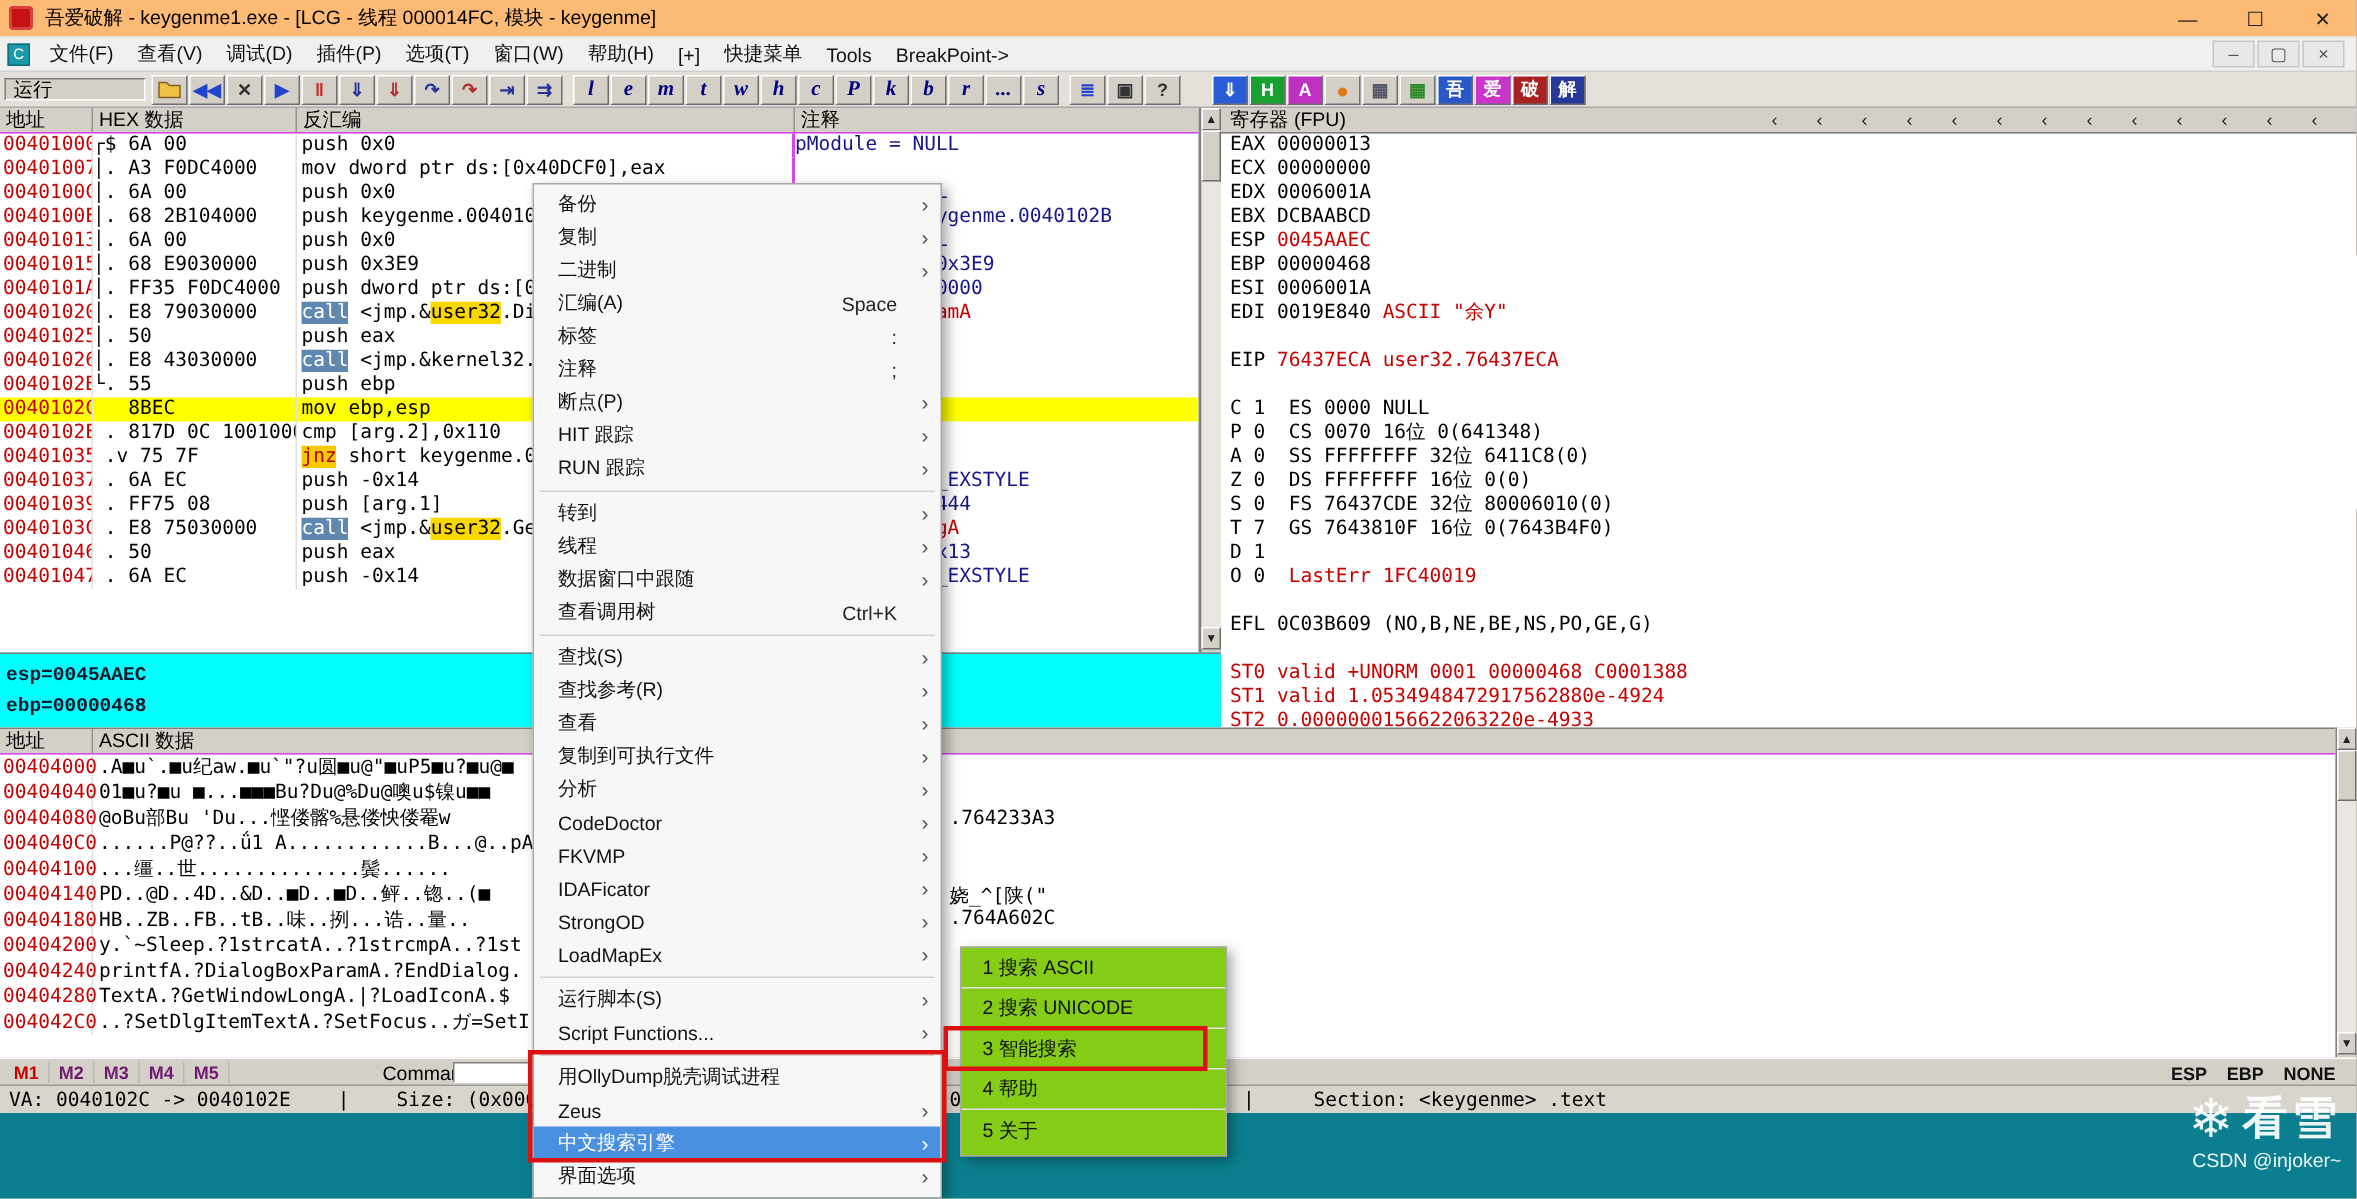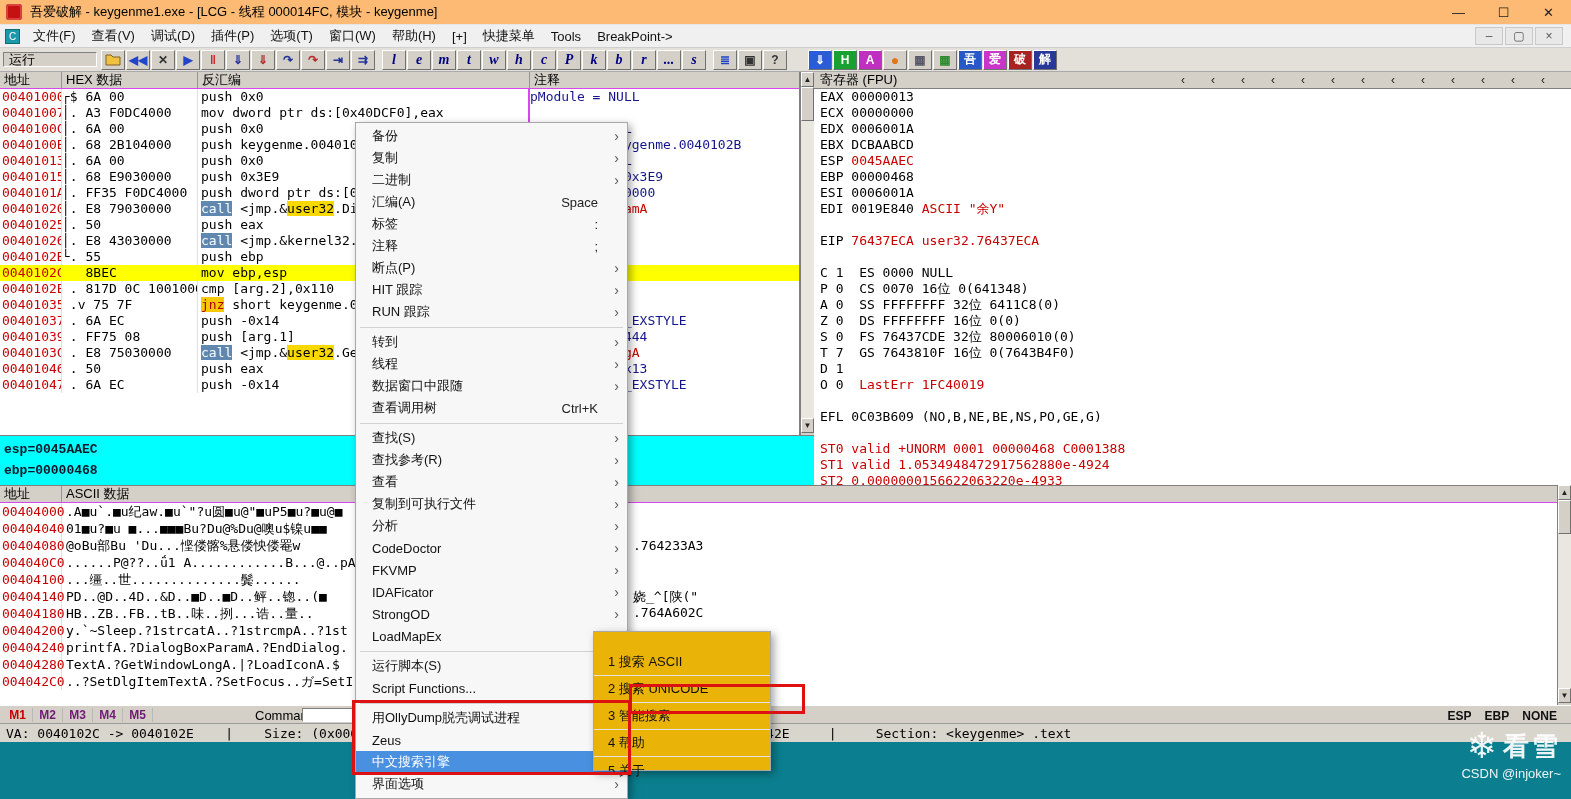--- a/index.html
+++ b/index.html
@@ -72,34 +72,34 @@
   .cmd-input{position:absolute;left:302px;top:2px;width:300px;height:14px;background:#fff;border:1px solid;border-color:#808080 #fff #fff #808080}
   .esp-ebp{position:absolute;right:14px;top:3px;font-size:12px;font-weight:bold;color:#111;white-space:pre}
   .infobar{position:absolute;left:0;top:723px;width:1571px;height:19px;background:#d8d5cc;border-top:1px solid #9a9a9a;font-family:"DejaVu Sans Mono",monospace;font-size:13px;color:#000}
   .ib-left{position:absolute;left:6px;top:2px;white-space:pre}
   .ib-right{position:absolute;left:633px;top:2px;white-space:pre}
   
   .desktop{position:absolute;left:0;top:742px;width:1571px;height:57px;background:#0b7f8f}
   .wm{position:absolute;right:10px;top:728px;text-align:right;color:#fff;z-index:40;opacity:.92}
   .wm-top{display:flex;align-items:center;justify-content:flex-end}
   .wm-flake{font-size:36px;line-height:36px;margin-right:6px}
-  .wm-logo{font-size:26px;font-weight:bold;letter-spacing:3px;line-height:34px}
+  .wm-logo{font-size:30px;font-weight:bold;letter-spacing:3px;line-height:34px}
   .wm-sub{font-size:13px;margin-top:2px}
   
   .ctxmenu{position:absolute;left:355px;top:122px;width:273px;height:677px;background:#f7f7f7;border:1px solid #a8a8a8;box-shadow:3px 3px 8px rgba(0,0,0,.35);z-index:50;padding-top:2px;font-size:13px;overflow:hidden}
   .mi{height:22px;display:flex;align-items:center;padding:0 8px 0 16px;color:#111;white-space:nowrap}
   .mi-label{flex:1;overflow:hidden}
   .mi-sc{margin-right:12px;color:#222}
   .mi-arrow{width:9px;color:#555;font-size:14px;text-align:right}
   .mi.sep{height:8px;padding:0 4px}
   .mi.sep .mi-label{border-top:1px solid #d2d2d2;height:0;margin-top:1px}
   .mi.selected{background:#4a90e0;color:#fff}
   .mi.selected .mi-sc,.mi.selected .mi-arrow{color:#fff}
   
-  .submenu{position:absolute;left:593px;top:631px;width:178px;height:140px;background:#eab308;border:1px solid #a8a8a8;box-shadow:3px 3px 8px rgba(0,0,0,.35);z-index:55;font-size:13px;padding-top:17px}
+  .submenu{position:absolute;left:640px;top:631px;width:178px;height:140px;background:#84cc16;border:1px solid #a8a8a8;box-shadow:3px 3px 8px rgba(0,0,0,.35);z-index:55;font-size:13px;padding-top:0}
   .smi{height:27px;display:flex;align-items:center;padding-left:14px;border-bottom:1px solid #e2e2e2;color:#111;white-space:nowrap}
   .smi:last-child{border-bottom:none}
   
   .redbox{position:absolute;border:3px solid #dd1111;z-index:60;pointer-events:none}
   .redbox1{left:352px;top:700px;width:279px;height:75px}
   .redbox2{left:629px;top:684px;width:176px;height:30px}
 </style>
 </head>
 <body>
 

